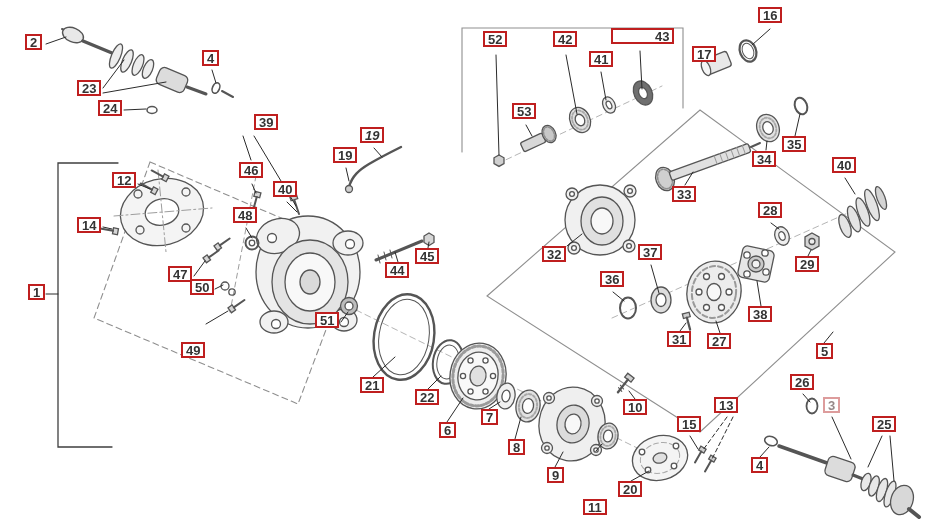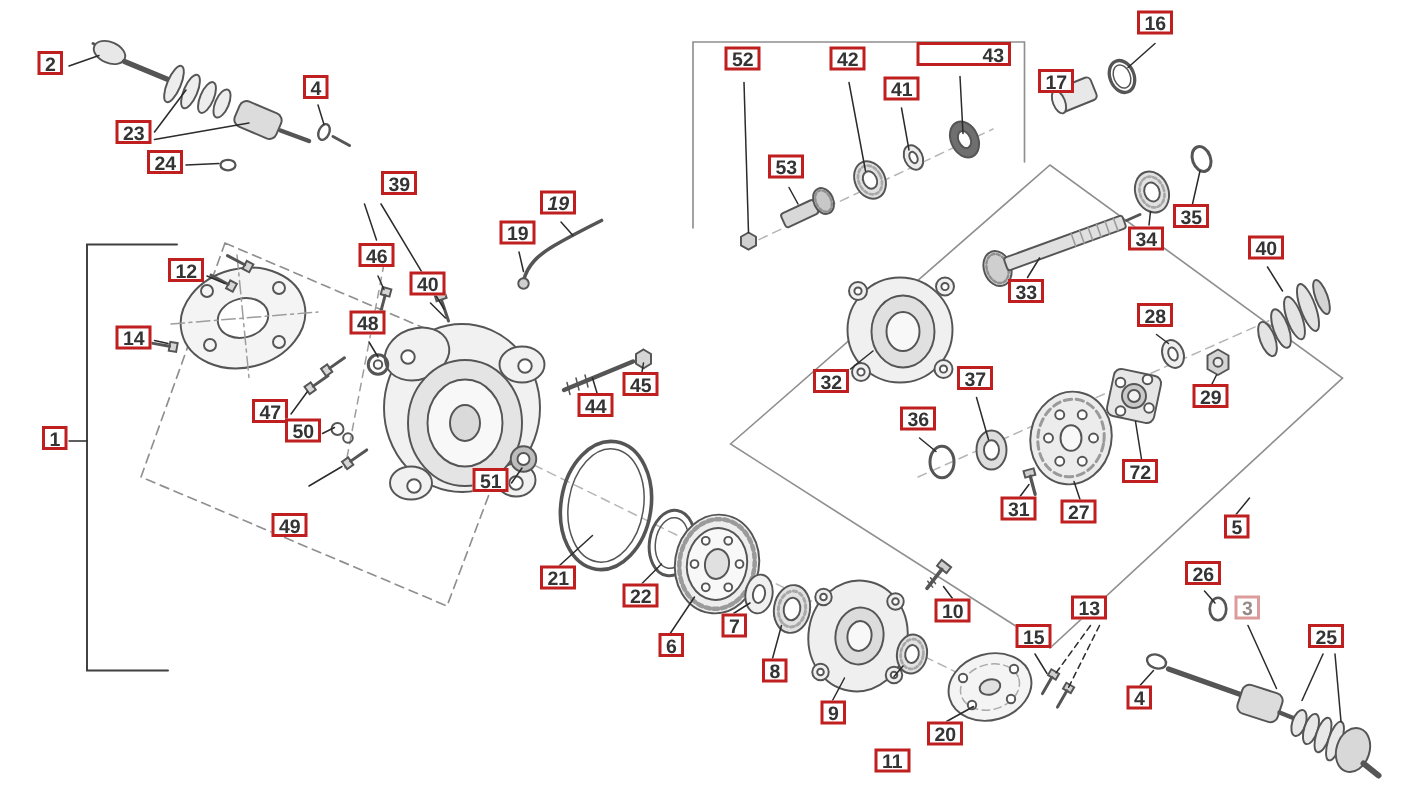--- a/index.html
+++ b/index.html
@@ -456,21 +456,21 @@
       <div class="part-label" style="left: 782px; top: 136px;">35</div>
       <div class="part-label" style="left: 832px; top: 157px;">40</div>
       <div class="part-label" style="left: 672px; top: 186px;">33</div>
       <div class="part-label" style="left: 542px; top: 246px;">32</div>
       <div class="part-label" style="left: 758px; top: 202px;">28</div>
       <div class="part-label" style="left: 795px; top: 256px;">29</div>
       <div class="part-label" style="left: 638px; top: 244px;">37</div>
       <div class="part-label" style="left: 600px; top: 271px;">36</div>
       <div class="part-label" style="left: 667px; top: 331px;">31</div>
       <div class="part-label" style="left: 707px; top: 333px;">27</div>
-      <div class="part-label" style="left: 748px; top: 306px;">72</div>
+      <div class="part-label" style="left: 748px; top: 306px;">38</div>
       <div class="part-label" style="left: 816px; top: 343px;">5</div>
       <div class="part-label" style="left: 385px; top: 262px;">44</div>
       <div class="part-label" style="left: 415px; top: 248px;">45</div>
       <div class="part-label" style="left: 315px; top: 312px;">51</div>
       <div class="part-label" style="left: 360px; top: 377px;">21</div>
       <div class="part-label" style="left: 415px; top: 389px;">22</div>
       <div class="part-label" style="left: 439px; top: 422px;">6</div>
       <div class="part-label" style="left: 481px; top: 409px;">7</div>
       <div class="part-label" style="left: 508px; top: 439px;">8</div>
       <div class="part-label" style="left: 547px; top: 467px;">9</div>

